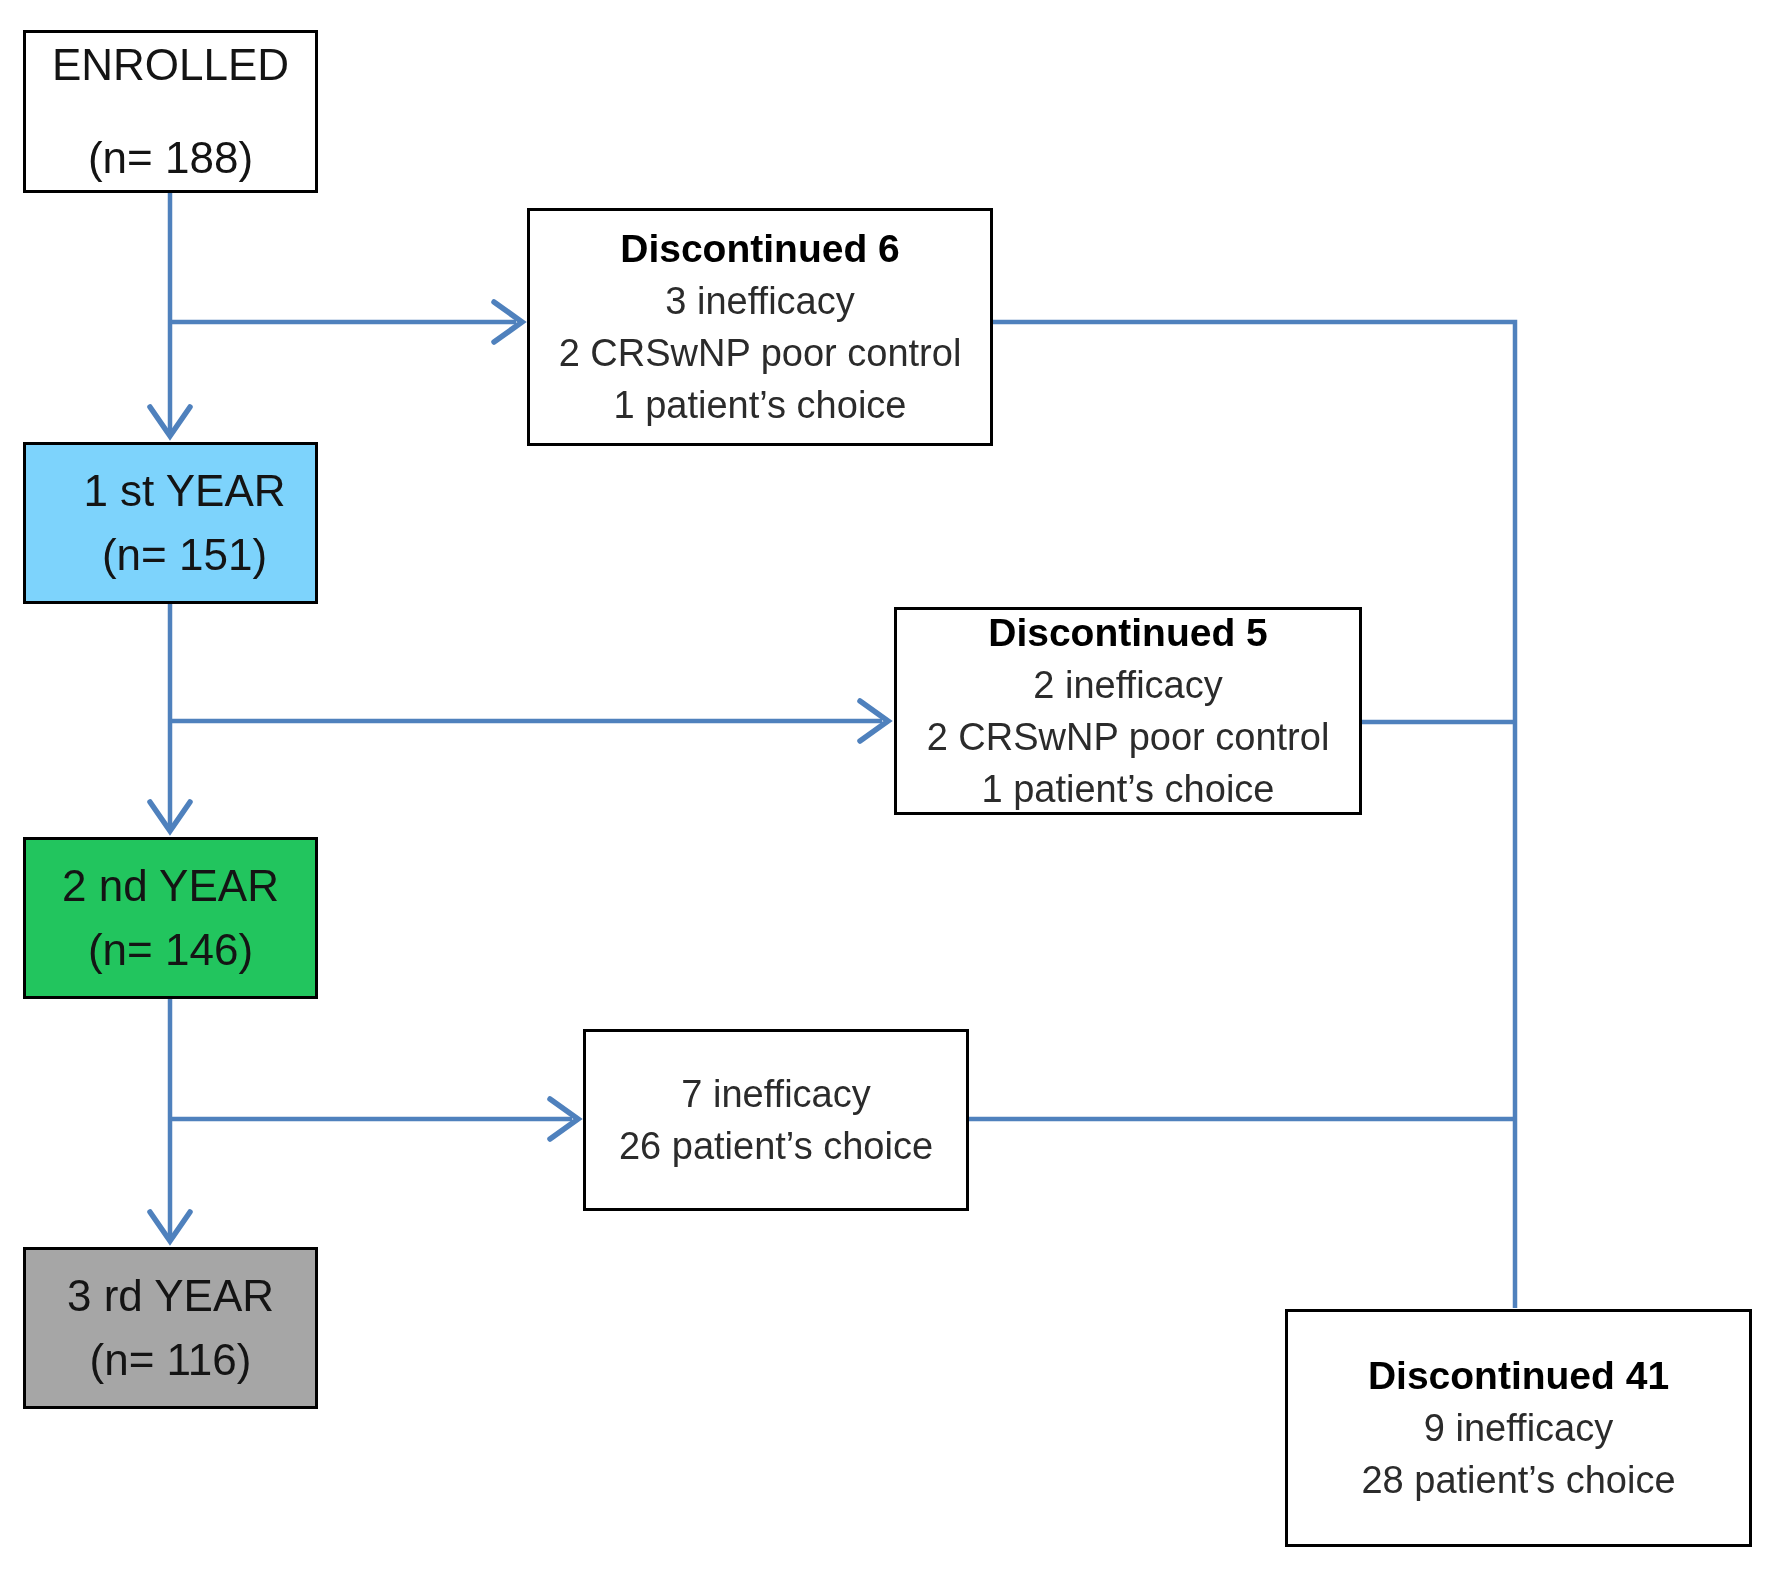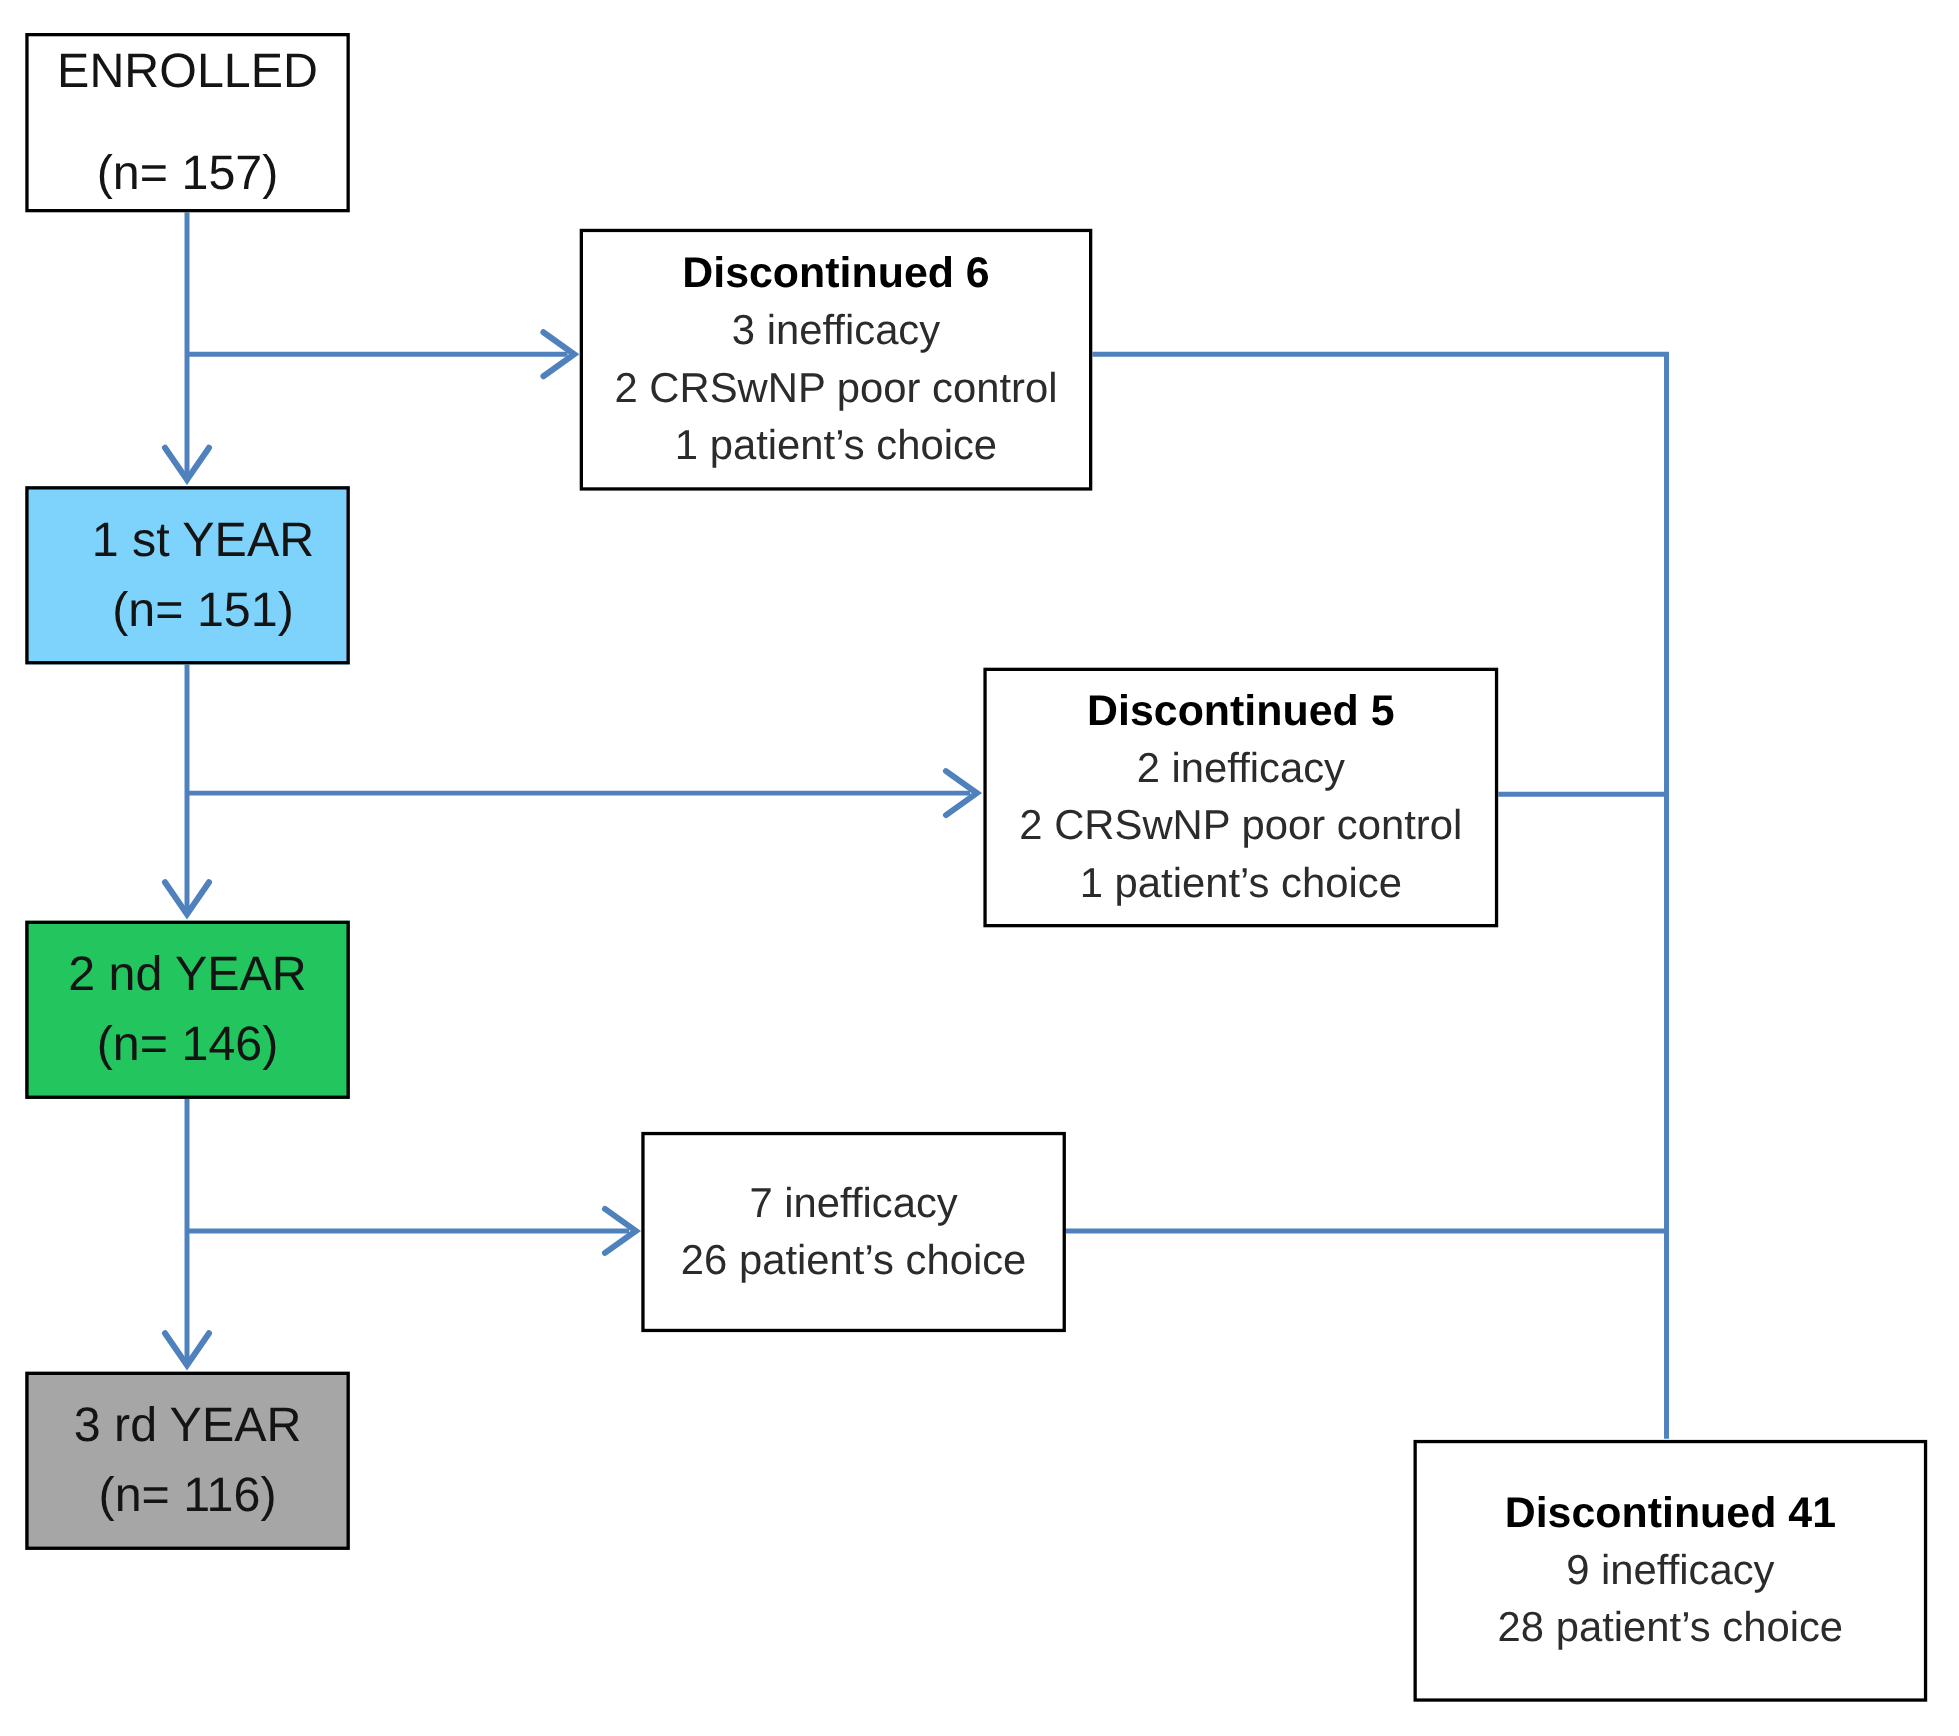--- a/index.html
+++ b/index.html
@@ -60,21 +60,21 @@
     font-weight: 700;
     color: #000000;
     font-size: 39px;
   }
   
   #stage-0 { top: 30px;   height: 163px; }
   #stage-1 { top: 442px;  height: 162px; }
   #stage-2 { top: 837px;  height: 162px; }
   #stage-3 { top: 1247px; height: 162px; }
   #disc-0 { left: 527px;  top: 208px;  width: 466px; height: 238px; }
-  #disc-1 { left: 894px;  top: 607px;  width: 468px; height: 236px; }
+  #disc-1 { left: 894px;  top: 607px;  width: 468px; height: 208px; }
   #disc-2 { left: 583px;  top: 1029px; width: 386px; height: 182px; }
   #disc-3 { left: 1285px; top: 1309px; width: 467px; height: 238px; }
 </style>
 </head>
 <body>
 
 <div class="canvas">
 
   <svg class="connectors" viewBox="0 0 1781 1578" xmlns="http://www.w3.org/2000/svg" style="color: rgb(79, 129, 189);">
 
@@ -92,21 +92,21 @@
     <path d="M170 1119 L572 1119"></path>
     <path class="arrowhead" d="M550 1099 L578 1119 L550 1139"></path>
 
     <path d="M993 322 L1515 322 L1515 1308"></path>
     <path d="M1362 722 L1515 722"></path>
     <path d="M969 1119 L1515 1119"></path>
   </svg>
 
   <div class="box stage" id="stage-0" style="background-color: rgb(255, 255, 255); justify-content: space-between;">
     <div>ENROLLED</div>
-    <div>(n= 157)</div>
+    <div>(n= 188)</div>
   </div>
 
   <div class="box stage" id="stage-1" style="background-color: #7dd3fc; padding-left: 28px;">
     <div>1 st YEAR</div>
     <div>(n= 151)</div>
   </div>
 
   <div class="box stage" id="stage-2" style="background-color: #22c55e;">
     <div>2 nd YEAR</div>
     <div>(n= 146)</div>

